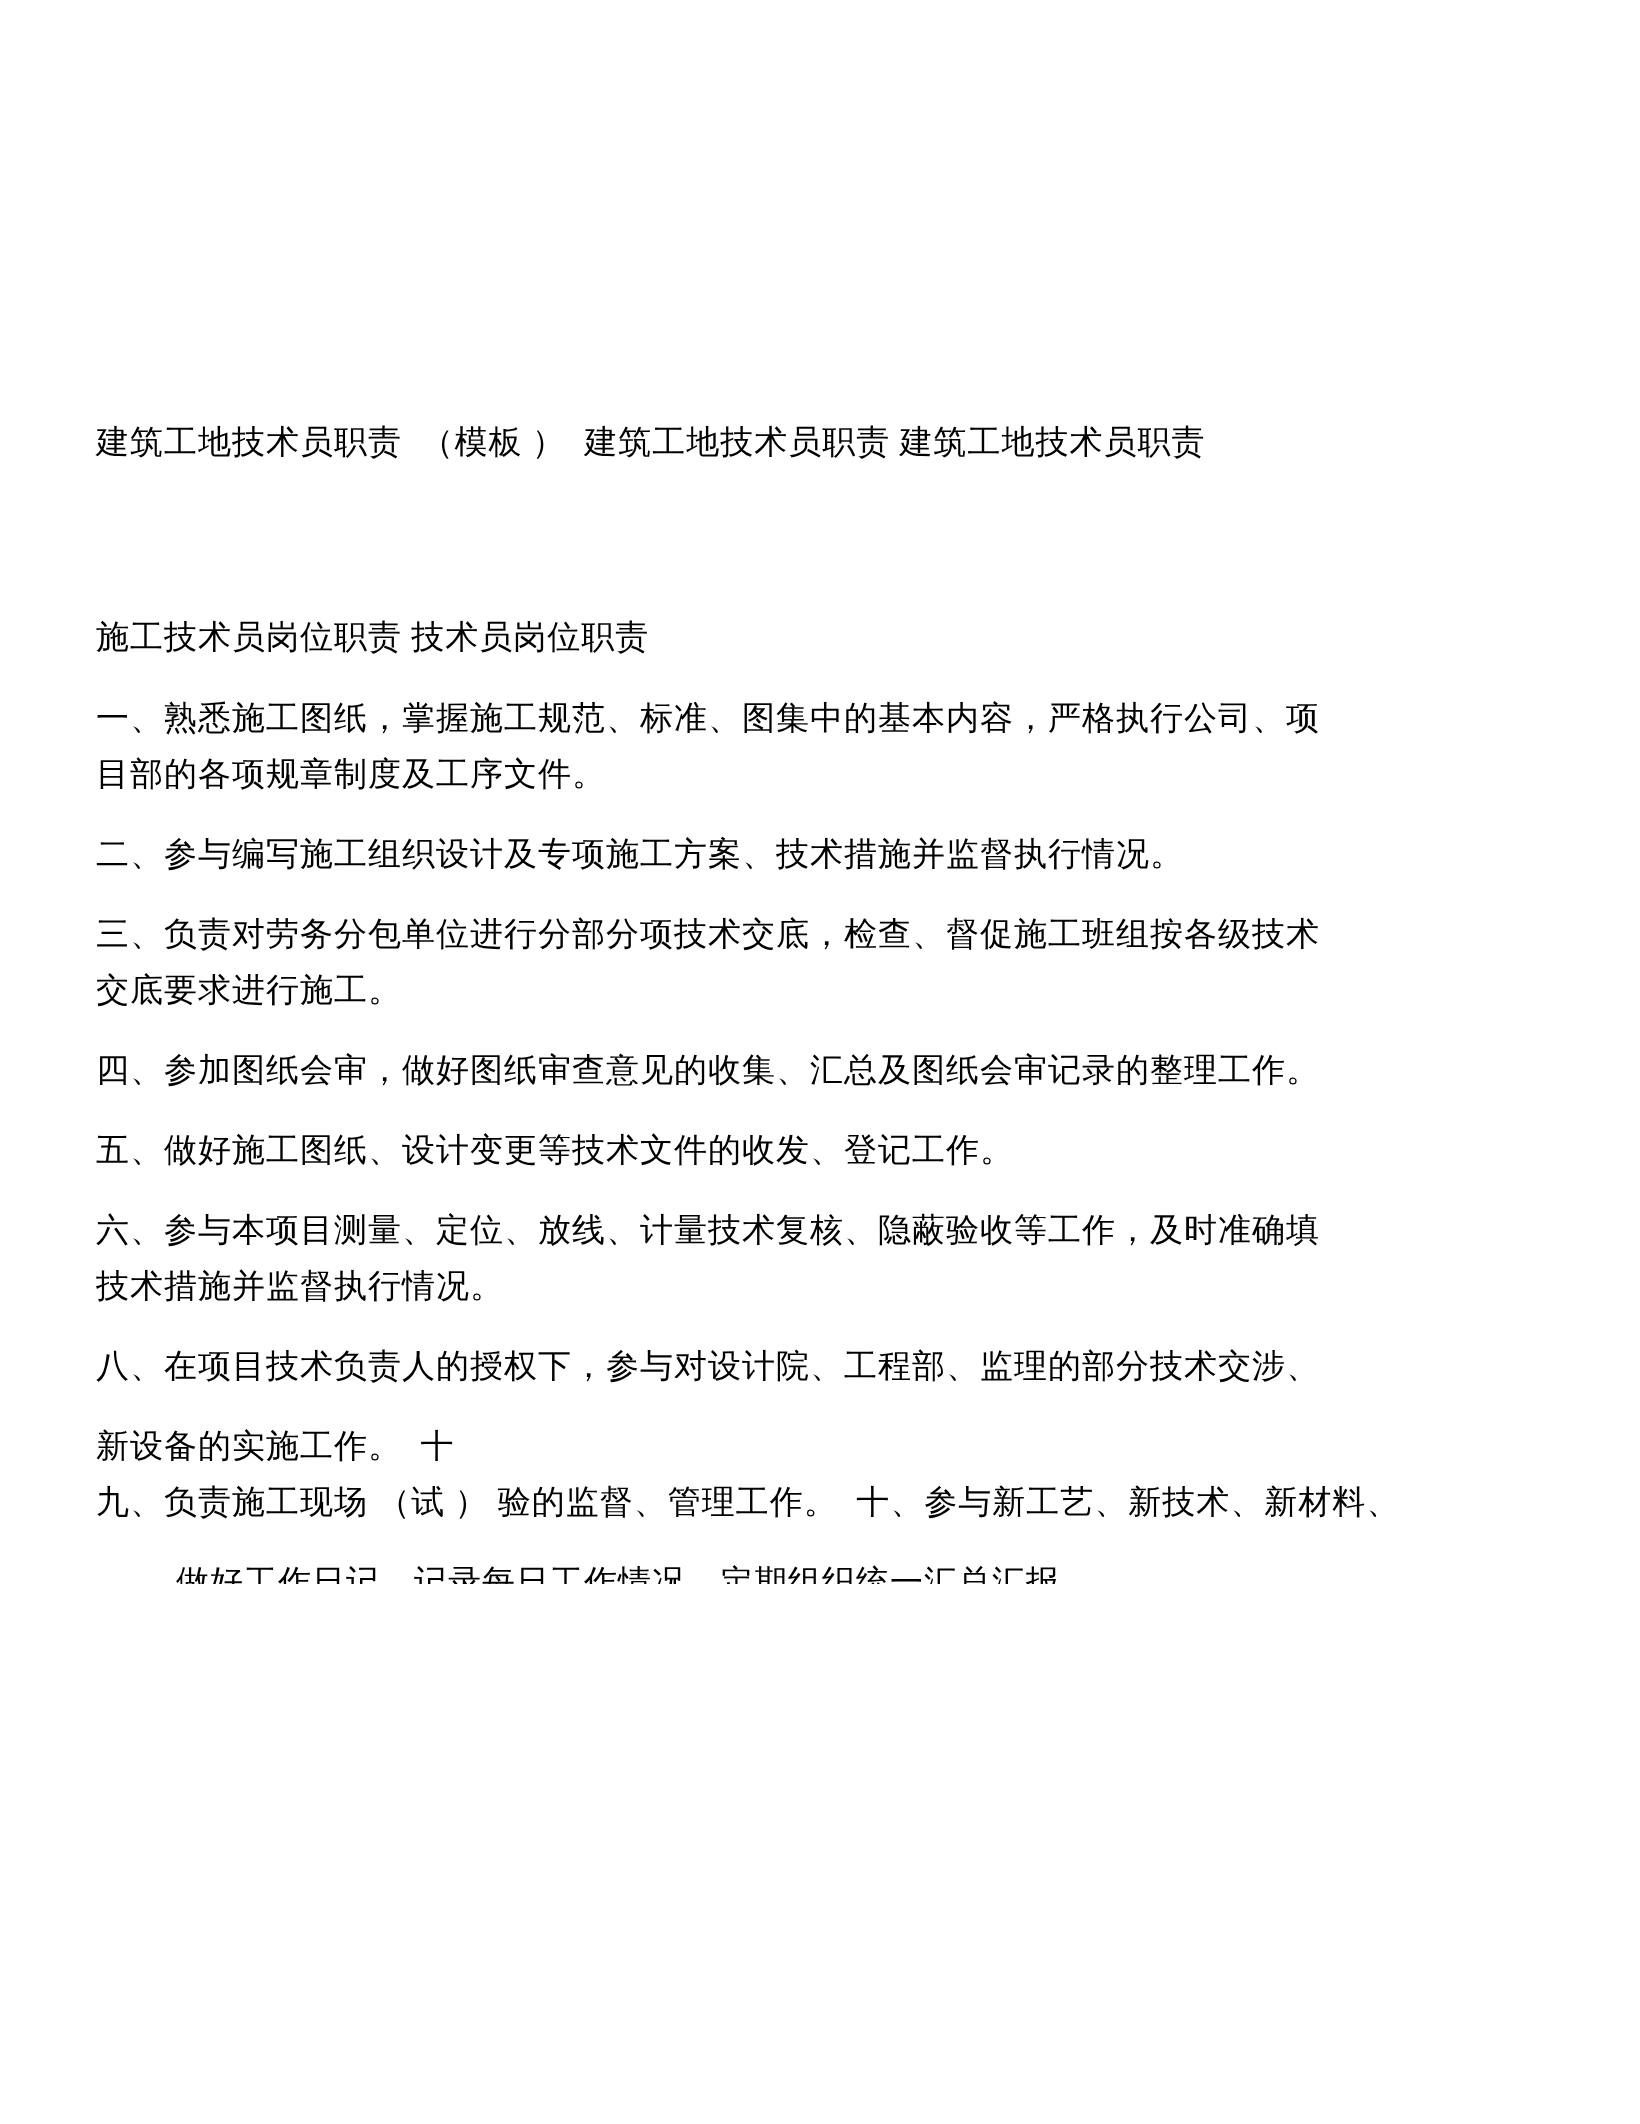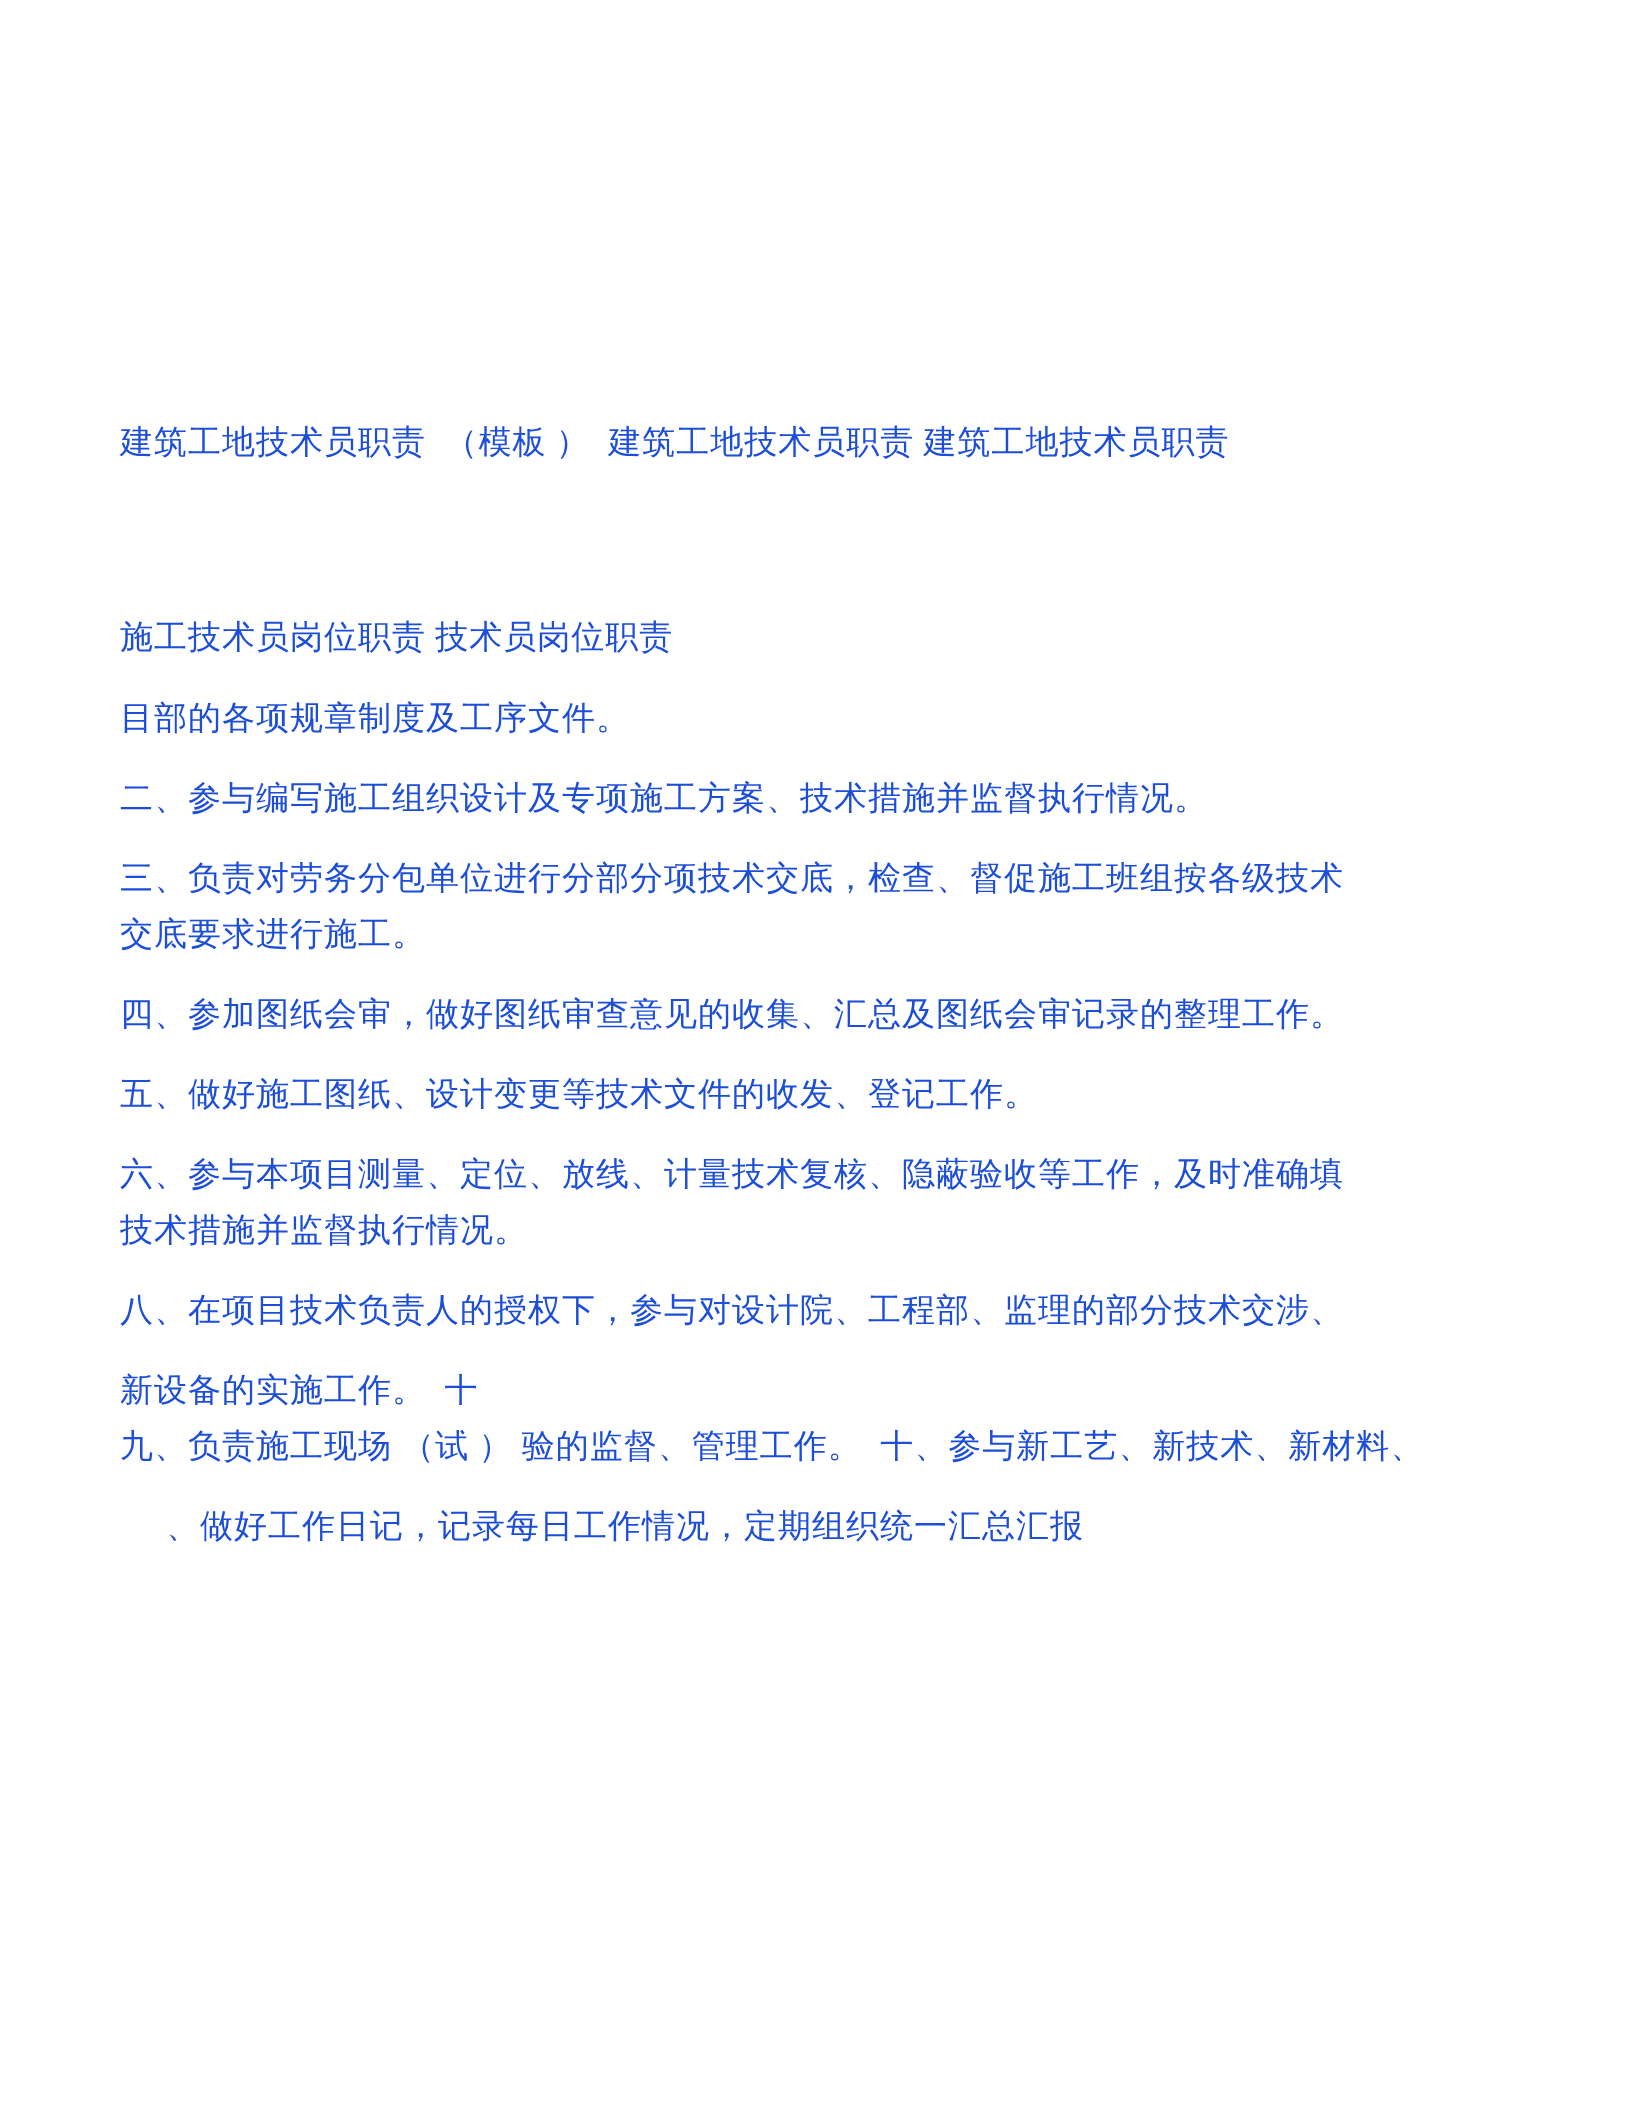--- a/index.html
+++ b/index.html
@@ -6,25 +6,25 @@
     margin: 0;
     padding: 0;
     background: #ffffff;
   }
   .page {
     position: relative;
     width: 1640px;
     height: 1584px;
     background: #ffffff;
     box-sizing: border-box;
-    padding: 414px 185px 0 120px;
+    padding: 414px 185px 0 96px;
     font-family: "Liberation Serif", "DejaVu Serif", serif;
     font-size: 33px;
     line-height: 56px;
-    color: #1d4ed8;
+    color: #000000;
     letter-spacing: 1px;
     overflow: hidden;
   }
   .doc-title {
     white-space: pre;
     margin-bottom: 139px;
   }
   .doc-heading {
     white-space: pre;
     margin-bottom: 25px;
@@ -42,20 +42,21 @@
 </head>
 <body>
 
 <div class="page">
 
   <div class="doc-title">建筑工地技术员职责  （模板 ）  建筑工地技术员职责 建筑工地技术员职责</div>
 
   <div class="doc-heading">施工技术员岗位职责 技术员岗位职责</div>
 
   <div class="para">
+    <div class="line">一、熟悉施工图纸，掌握施工规范、标准、图集中的基本内容，严格执行公司、项</div>
     <div class="line">目部的各项规章制度及工序文件。</div>
   </div>
 
   <div class="para">
     <div class="line">二、参与编写施工组织设计及专项施工方案、技术措施并监督执行情况。</div>
   </div>
 
   <div class="para">
     <div class="line">三、负责对劳务分包单位进行分部分项技术交底，检查、督促施工班组按各级技术</div>
     <div class="line">交底要求进行施工。</div>

